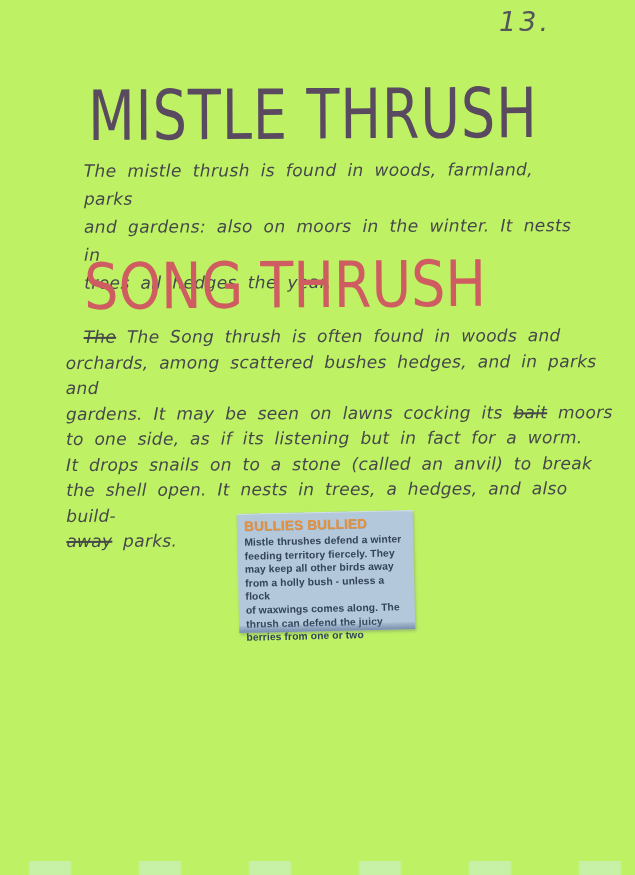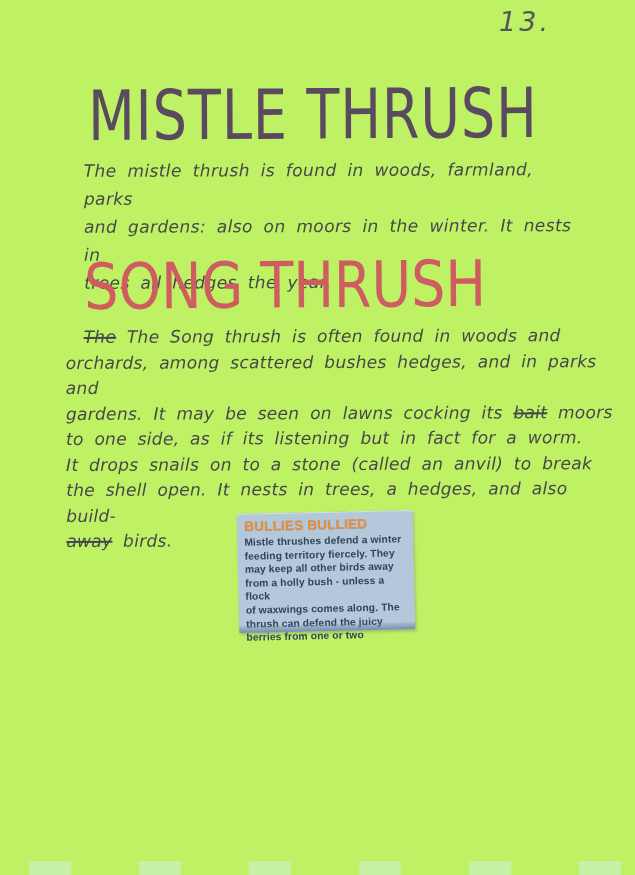--- a/index.html
+++ b/index.html
@@ -145,21 +145,21 @@
 
   <h1 class="marker-title song-title">SONG THRUSH</h1>
 
   <div class="paragraph song-par hand">
       <div class="line"><span class="struck">The</span><span> The  Song thrush is often found in woods and</span></div>
       <div class="line"><span>orchards, among scattered bushes hedges, and in parks and</span></div>
       <div class="line"><span>gardens. It may be seen on lawns cocking its </span><span class="struck">bait</span><span> moors</span></div>
       <div class="line"><span>to one side, as if its listening but in fact for a worm.</span></div>
       <div class="line"><span>It drops snails on to a stone (called an anvil) to break</span></div>
       <div class="line"><span>the shell open. It nests in trees, a hedges, and also build-</span></div>
-      <div class="line"><span class="struck">away</span><span> birds.</span></div>
+      <div class="line"><span class="struck">away</span><span> parks.</span></div>
     </div>
 
   <div class="clipping">
     <div class="clipping-title">BULLIES BULLIED</div>
     <div class="clipping-body">
         <div class="line"><span>Mistle thrushes defend a winter</span></div>
         <div class="line"><span>feeding territory fiercely. They</span></div>
         <div class="line"><span>may keep all other birds away</span></div>
         <div class="line"><span>from a holly bush - unless a flock</span></div>
         <div class="line"><span>of waxwings comes along. The</span></div>

